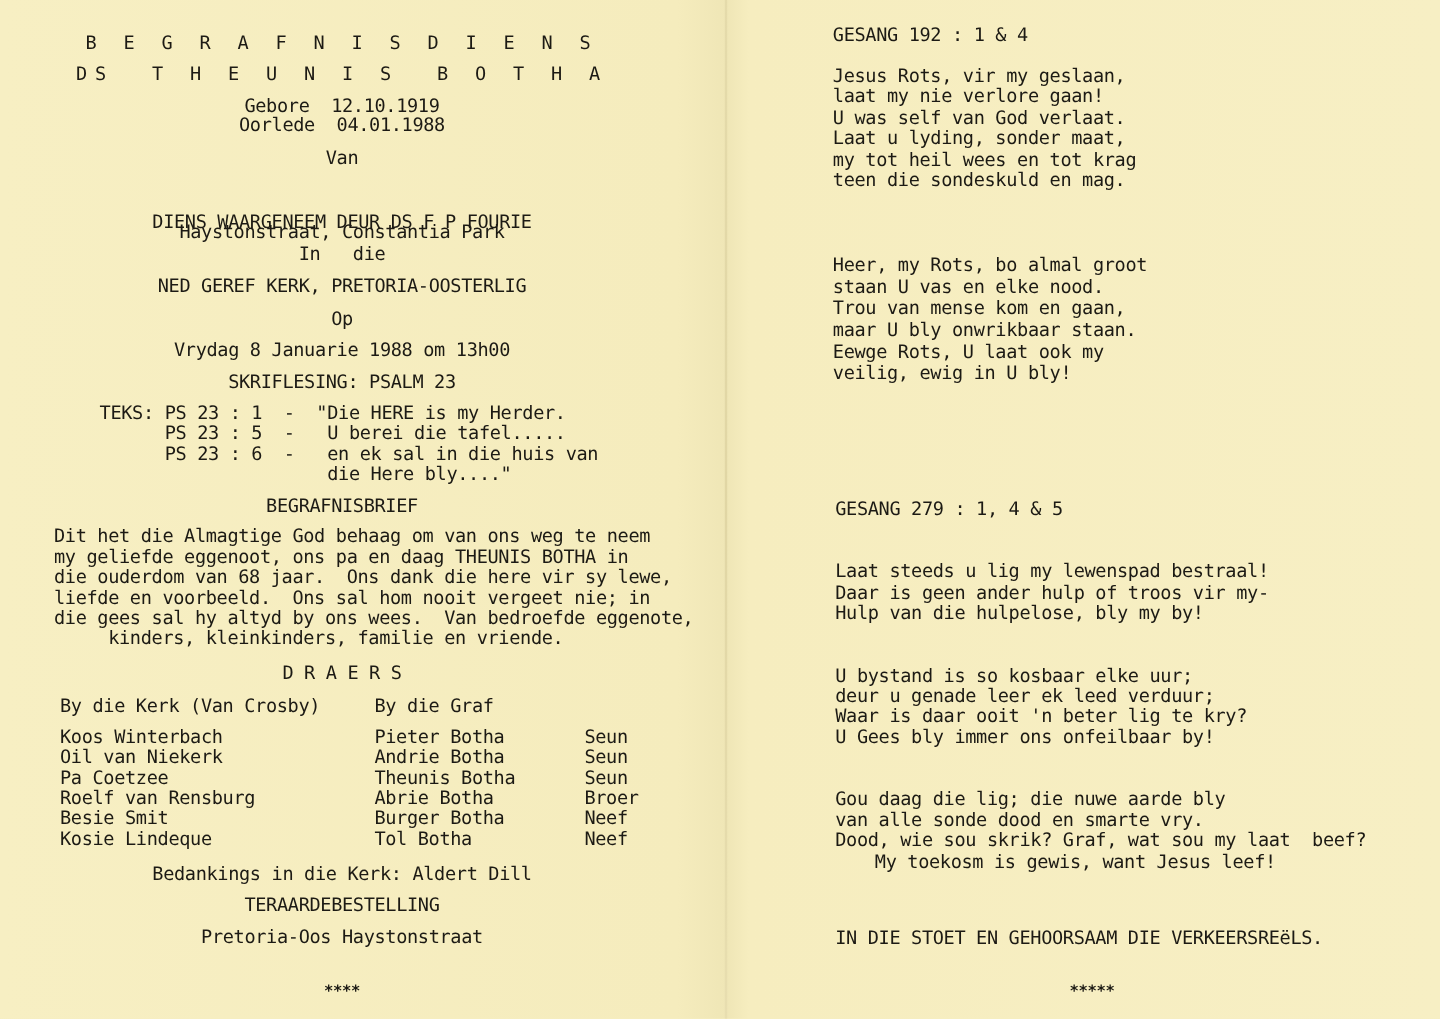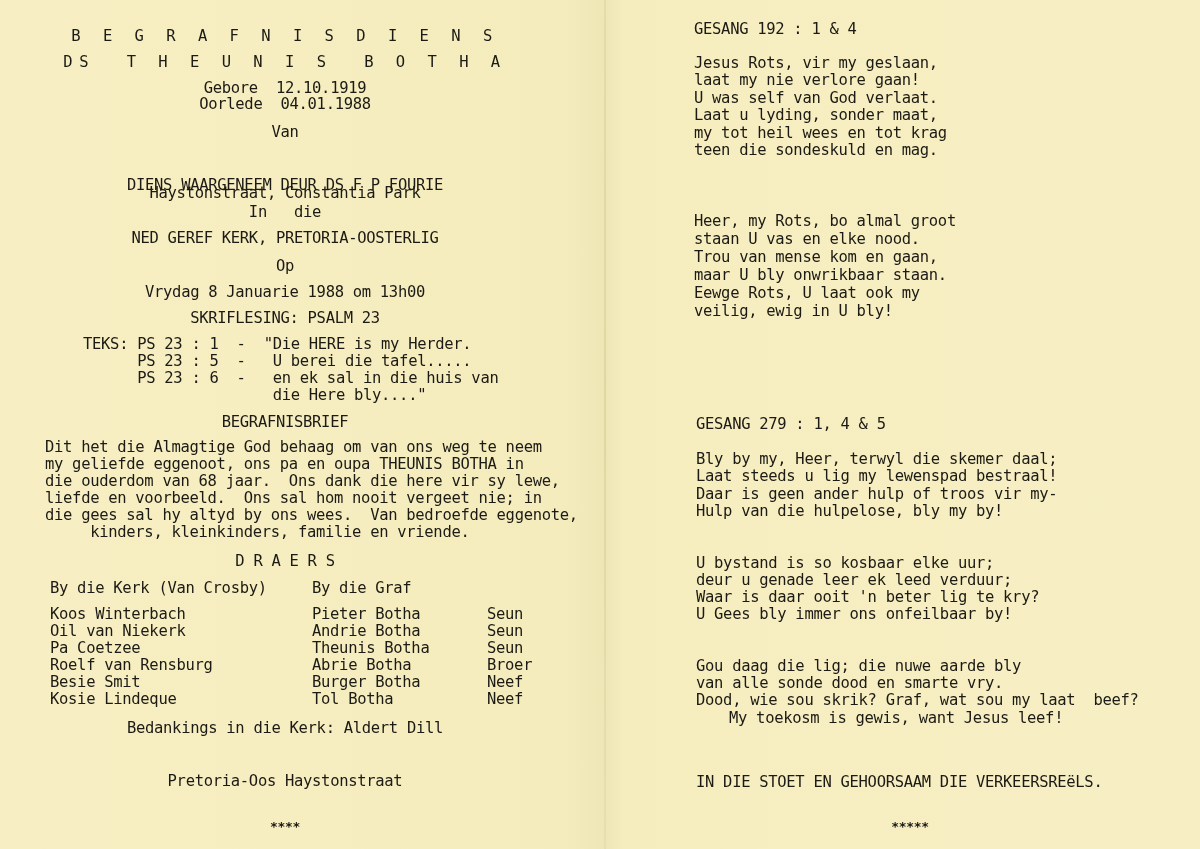--- a/index.html
+++ b/index.html
@@ -47,21 +47,21 @@
   <div class="t c" style="top:284px;">Vrydag 8 Januarie 1988 om 13h00</div>
   <div class="t c" style="top:310px;">SKRIFLESING: PSALM 23</div>
 
   <div class="t" style="left:83px; top:336px;">TEKS: PS 23 : 1  -  "Die HERE is my Herder.</div>
   <div class="t" style="left:83px; top:353px;">      PS 23 : 5  -   U berei die tafel.....</div>
   <div class="t" style="left:83px; top:370px;">      PS 23 : 6  -   en ek sal in die huis van</div>
   <div class="t" style="left:83px; top:387px;">                     die Here bly...."</div>
 
   <div class="t c" style="top:414px;">BEGRAFNISBRIEF</div>
   <div class="t" style="left:45px; top:439px;">Dit het die Almagtige God behaag om van ons weg te neem</div>
-  <div class="t" style="left:45px; top:456px;">my geliefde eggenoot, ons pa en oupa THEUNIS BOTHA in</div>
+  <div class="t" style="left:45px; top:456px;">my geliefde eggenoot, ons pa en daag THEUNIS BOTHA in</div>
   <div class="t" style="left:45px; top:473px;">die ouderdom van 68 jaar.  Ons dank die here vir sy lewe,</div>
   <div class="t" style="left:45px; top:490px;">liefde en voorbeeld.  Ons sal hom nooit vergeet nie; in</div>
   <div class="t" style="left:45px; top:507px;">die gees sal hy altyd by ons wees.  Van bedroefde eggenote,</div>
   <div class="t" style="left:45px; top:524px;">     kinders, kleinkinders, familie en vriende.</div>
 
   <div class="t c" style="top:553px;">D R A E R S</div>
   <div class="t" style="left:50px; top:580px;">By die Kerk (Van Crosby)</div>
   <div class="t" style="left:312px; top:580px;">By die Graf</div>
 
   <div>
@@ -81,20 +81,21 @@
 
     <div class="t" style="left:487px; top:606px;">Seun</div>
     <div class="t" style="left:487px; top:623px;">Seun</div>
     <div class="t" style="left:487px; top:640px;">Seun</div>
     <div class="t" style="left:487px; top:657px;">Broer</div>
     <div class="t" style="left:487px; top:674px;">Neef</div>
     <div class="t" style="left:487px; top:691px;">Neef</div>
   </div>
 
   <div class="t c" style="top:720px;">Bedankings in die Kerk: Aldert Dill</div>
+  <div class="t c" style="top:746px;">TERAARDEBESTELLING</div>
   <div class="t c" style="top:773px;">Pretoria-Oos Haystonstraat</div>
   <div class="t c stars" style="top:818px;">****</div>
 </div>
 
 <div class="page right">
   <div class="t" style="left:84px; top:21px;">GESANG 192 : 1 &amp; 4</div>
 
   <div class="t" style="left:84px; top:55px;">Jesus Rots, vir my geslaan,</div>
   <div class="t" style="left:84px; top:72px;">laat my nie verlore gaan!</div>
   <div class="t" style="left:84px; top:90px;">U was self van God verlaat.</div>
@@ -104,21 +105,20 @@
 
   <div class="t" style="left:84px; top:213px;">Heer, my Rots, bo almal groot</div>
   <div class="t" style="left:84px; top:231px;">staan U vas en elke nood.</div>
   <div class="t" style="left:84px; top:249px;">Trou van mense kom en gaan,</div>
   <div class="t" style="left:84px; top:267px;">maar U bly onwrikbaar staan.</div>
   <div class="t" style="left:84px; top:285px;">Eewge Rots, U laat ook my</div>
   <div class="t" style="left:84px; top:303px;">veilig, ewig in U bly!</div>
 
   <div class="t" style="left:86px; top:416px;">GESANG 279 : 1, 4 &amp; 5</div>
 
-  <div class="t" style="left:86px; top:451px;">Bly by my, Heer, terwyl die skemer daal;</div>
   <div class="t" style="left:86px; top:468px;">Laat steeds u lig my lewenspad bestraal!</div>
   <div class="t" style="left:86px; top:486px;">Daar is geen ander hulp of troos vir my-</div>
   <div class="t" style="left:86px; top:503px;">Hulp van die hulpelose, bly my by!</div>
 
   <div class="t" style="left:86px; top:555px;">U bystand is so kosbaar elke uur;</div>
   <div class="t" style="left:86px; top:572px;">deur u genade leer ek leed verduur;</div>
   <div class="t" style="left:86px; top:589px;">Waar is daar ooit 'n beter lig te kry?</div>
   <div class="t" style="left:86px; top:606px;">U Gees bly immer ons onfeilbaar by!</div>
 
   <div class="t" style="left:86px; top:658px;">Gou daag die lig; die nuwe aarde bly</div>

